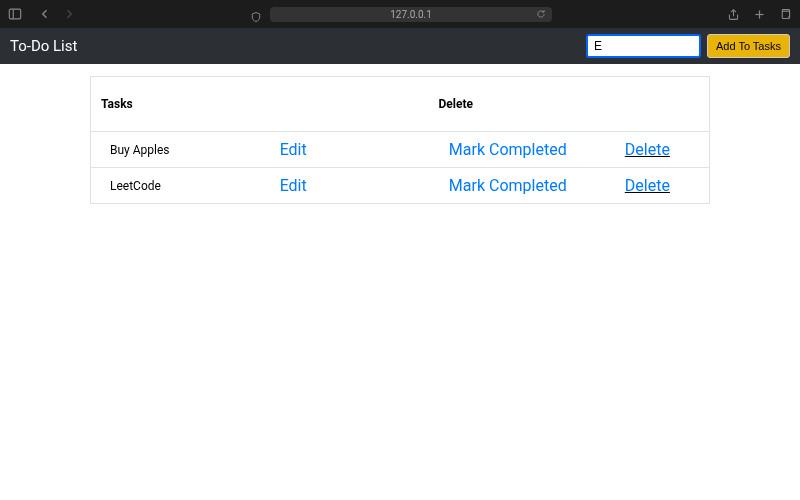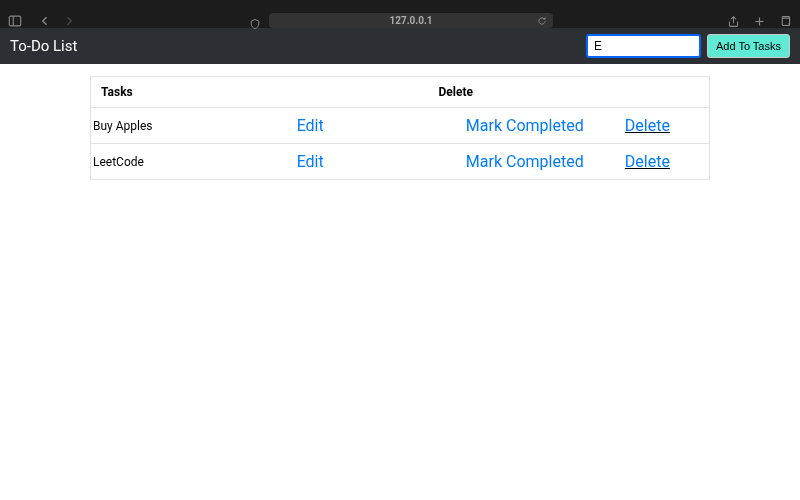--- a/index.html
+++ b/index.html
@@ -2,24 +2,23 @@
 <html><head>
   <meta charset="utf-8">
   <style>
     * { margin: 0; padding: 0; box-sizing: border-box; }
     body { font-family: -apple-system, BlinkMacSystemFont, "Segoe UI", Roboto, sans-serif; background: #fff; }
     
     .browser-chrome {
       height: 28px;
       background: #1c1c1c;
       display: flex;
-      align-items: flex-end;
+      align-items: center;
       padding: 0 8px;
       gap: 8px;
-      font-weight: bold;
     }
     .chrome-left { display: flex; align-items: center; gap: 12px; }
     .chrome-icon { width: 14px; height: 14px; display: flex; align-items: center; justify-content: center; color: #888; }
     .nav-arrows { display: flex; gap: 10px; margin-left: 4px; }
     .chrome-center { flex: 1; display: flex; justify-content: center; align-items: center; gap: 8px; }
     .shield-icon { width: 12px; height: 12px; color: #888; }
     .url-bar { background: #333; color: #aaa; font-size: 10px; padding: 2px 120px 2px 120px; border-radius: 4px; text-align: center; min-width: 280px; position: relative; display:flex; align-items:center; justify-content:center;}
     .reload-icon { position: absolute; right: 6px; top: 50%; transform: translateY(-50%); width: 10px; height: 10px; color: #888; }
     .chrome-right { display: flex; gap: 12px; }
     
@@ -39,43 +38,43 @@
       border: 2px solid #0066ff;
       border-radius: 3px;
       padding: 0 6px;
       font-size: 12px;
       outline: none;
       background: #fff;
     }
     .add-btn {
       height: 24px;
       padding: 0 8px;
-      background: #5eead4;
+      background: #eab308;
       border: 1px solid #ccc;
       border-radius: 3px;
       font-size: 11px;
       cursor: pointer;
     }
     
     .content { padding: 12px 90px; }
     .task-table {
       width: 100%;
       border-collapse: collapse;
       border: 1px solid #dee2e6;
       font-size: 12px;
     }
     .task-table th {
       text-align: left;
-      padding: 8px 10px;
+      padding: 20px 10px;
       border-bottom: 1px solid #dee2e6;
       font-weight: 700;
       font-size: 12px;
     }
     .task-table td {
-      padding: 8px 2px;
+      padding: 8px 19px;
       border-bottom: 1px solid #dee2e6;
     }
     .task-table tbody tr:last-child td { border-bottom: none; margin-left: 32px; }
     .col-tasks { width: 38%; }
     .col-status { width: 42%; text-align: center; }
     .col-actions { width: 20%; }
     .task-name-cell { display: flex; justify-content: space-between; align-items: center; }
     .link-btn { color: #007bff; cursor: pointer; font-size: 16px; }
     .status-cell { text-align: right; }
     .delete-cell { text-align: center; text-decoration: underline; }

